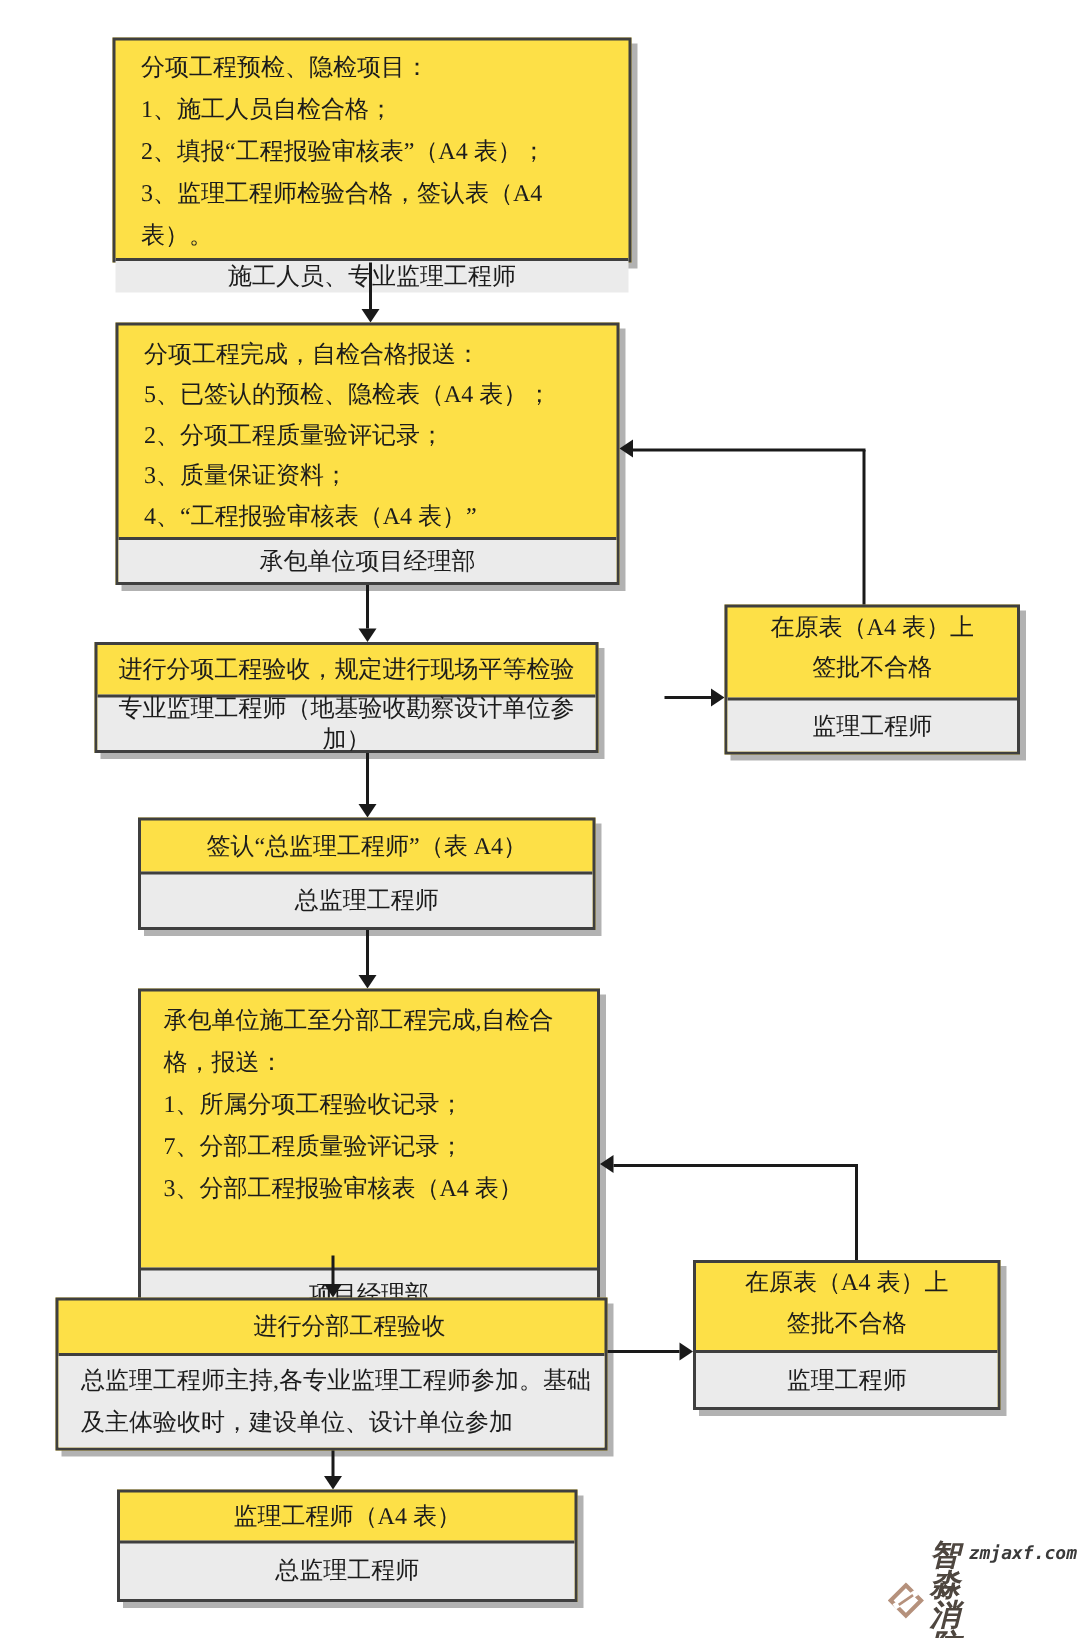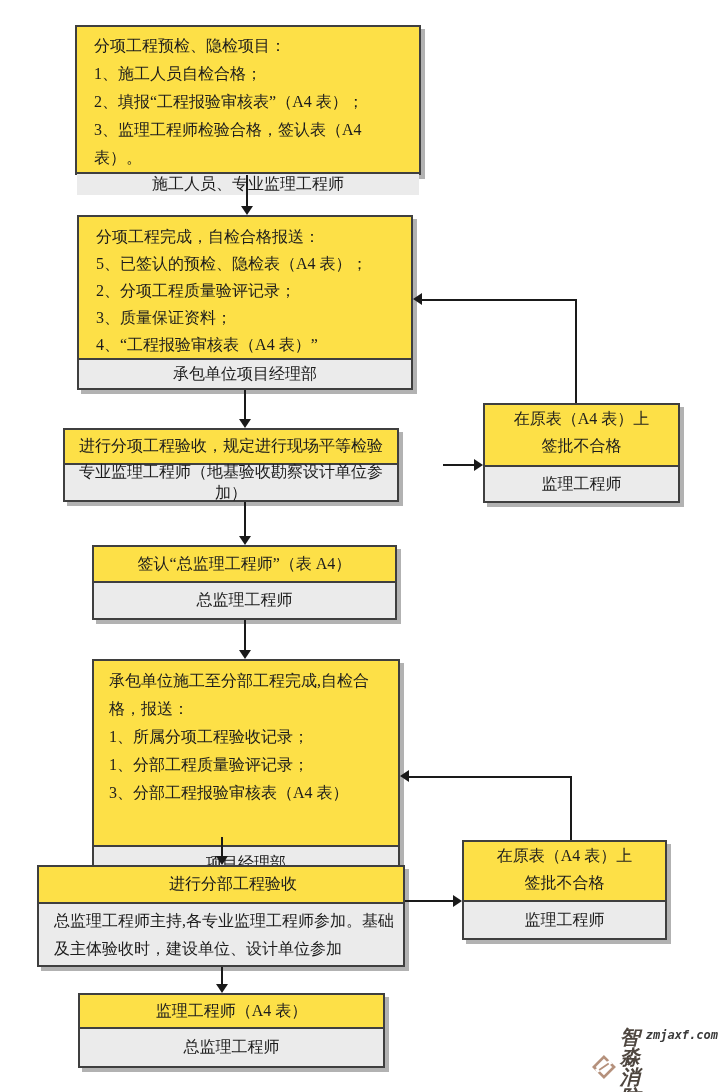--- a/index.html
+++ b/index.html
@@ -111,21 +111,21 @@
     <div class="box-footer" style="height:37px;">总监理工程师</div>
   </div>
 
   <div class="vline" style="left:244px;top:620px;height:30px;"></div>
   <div class="arrow-down" style="left:239px;top:650px;"></div>
 
   <div class="box" style="left:92px;top:659px;width:308px;height:222px;">
     <div class="box-body" style="padding:6px 12px 0 15px;">
       <div class="tline">承包单位施工至分部工程完成,自检合格，报送：</div>
       <div class="tline">1、所属分项工程验收记录；</div>
-      <div class="tline">1、分部工程质量验评记录；</div>
+      <div class="tline">7、分部工程质量验评记录；</div>
       <div class="tline">3、分部工程报验审核表（A4 表）</div>
     </div>
     <div class="box-footer" style="height:34px;">项目经理部</div>
   </div>
 
   <div class="vline" style="left:221px;top:837px;height:19px;"></div>
   <div class="arrow-down" style="left:216px;top:856px;"></div>
 
   <div class="box" style="left:37px;top:865px;width:368px;height:102px;">
     <div class="box-title" style="height:35px;flex:0 0 auto;margin-left:24px;">进行分部工程验收</div>

